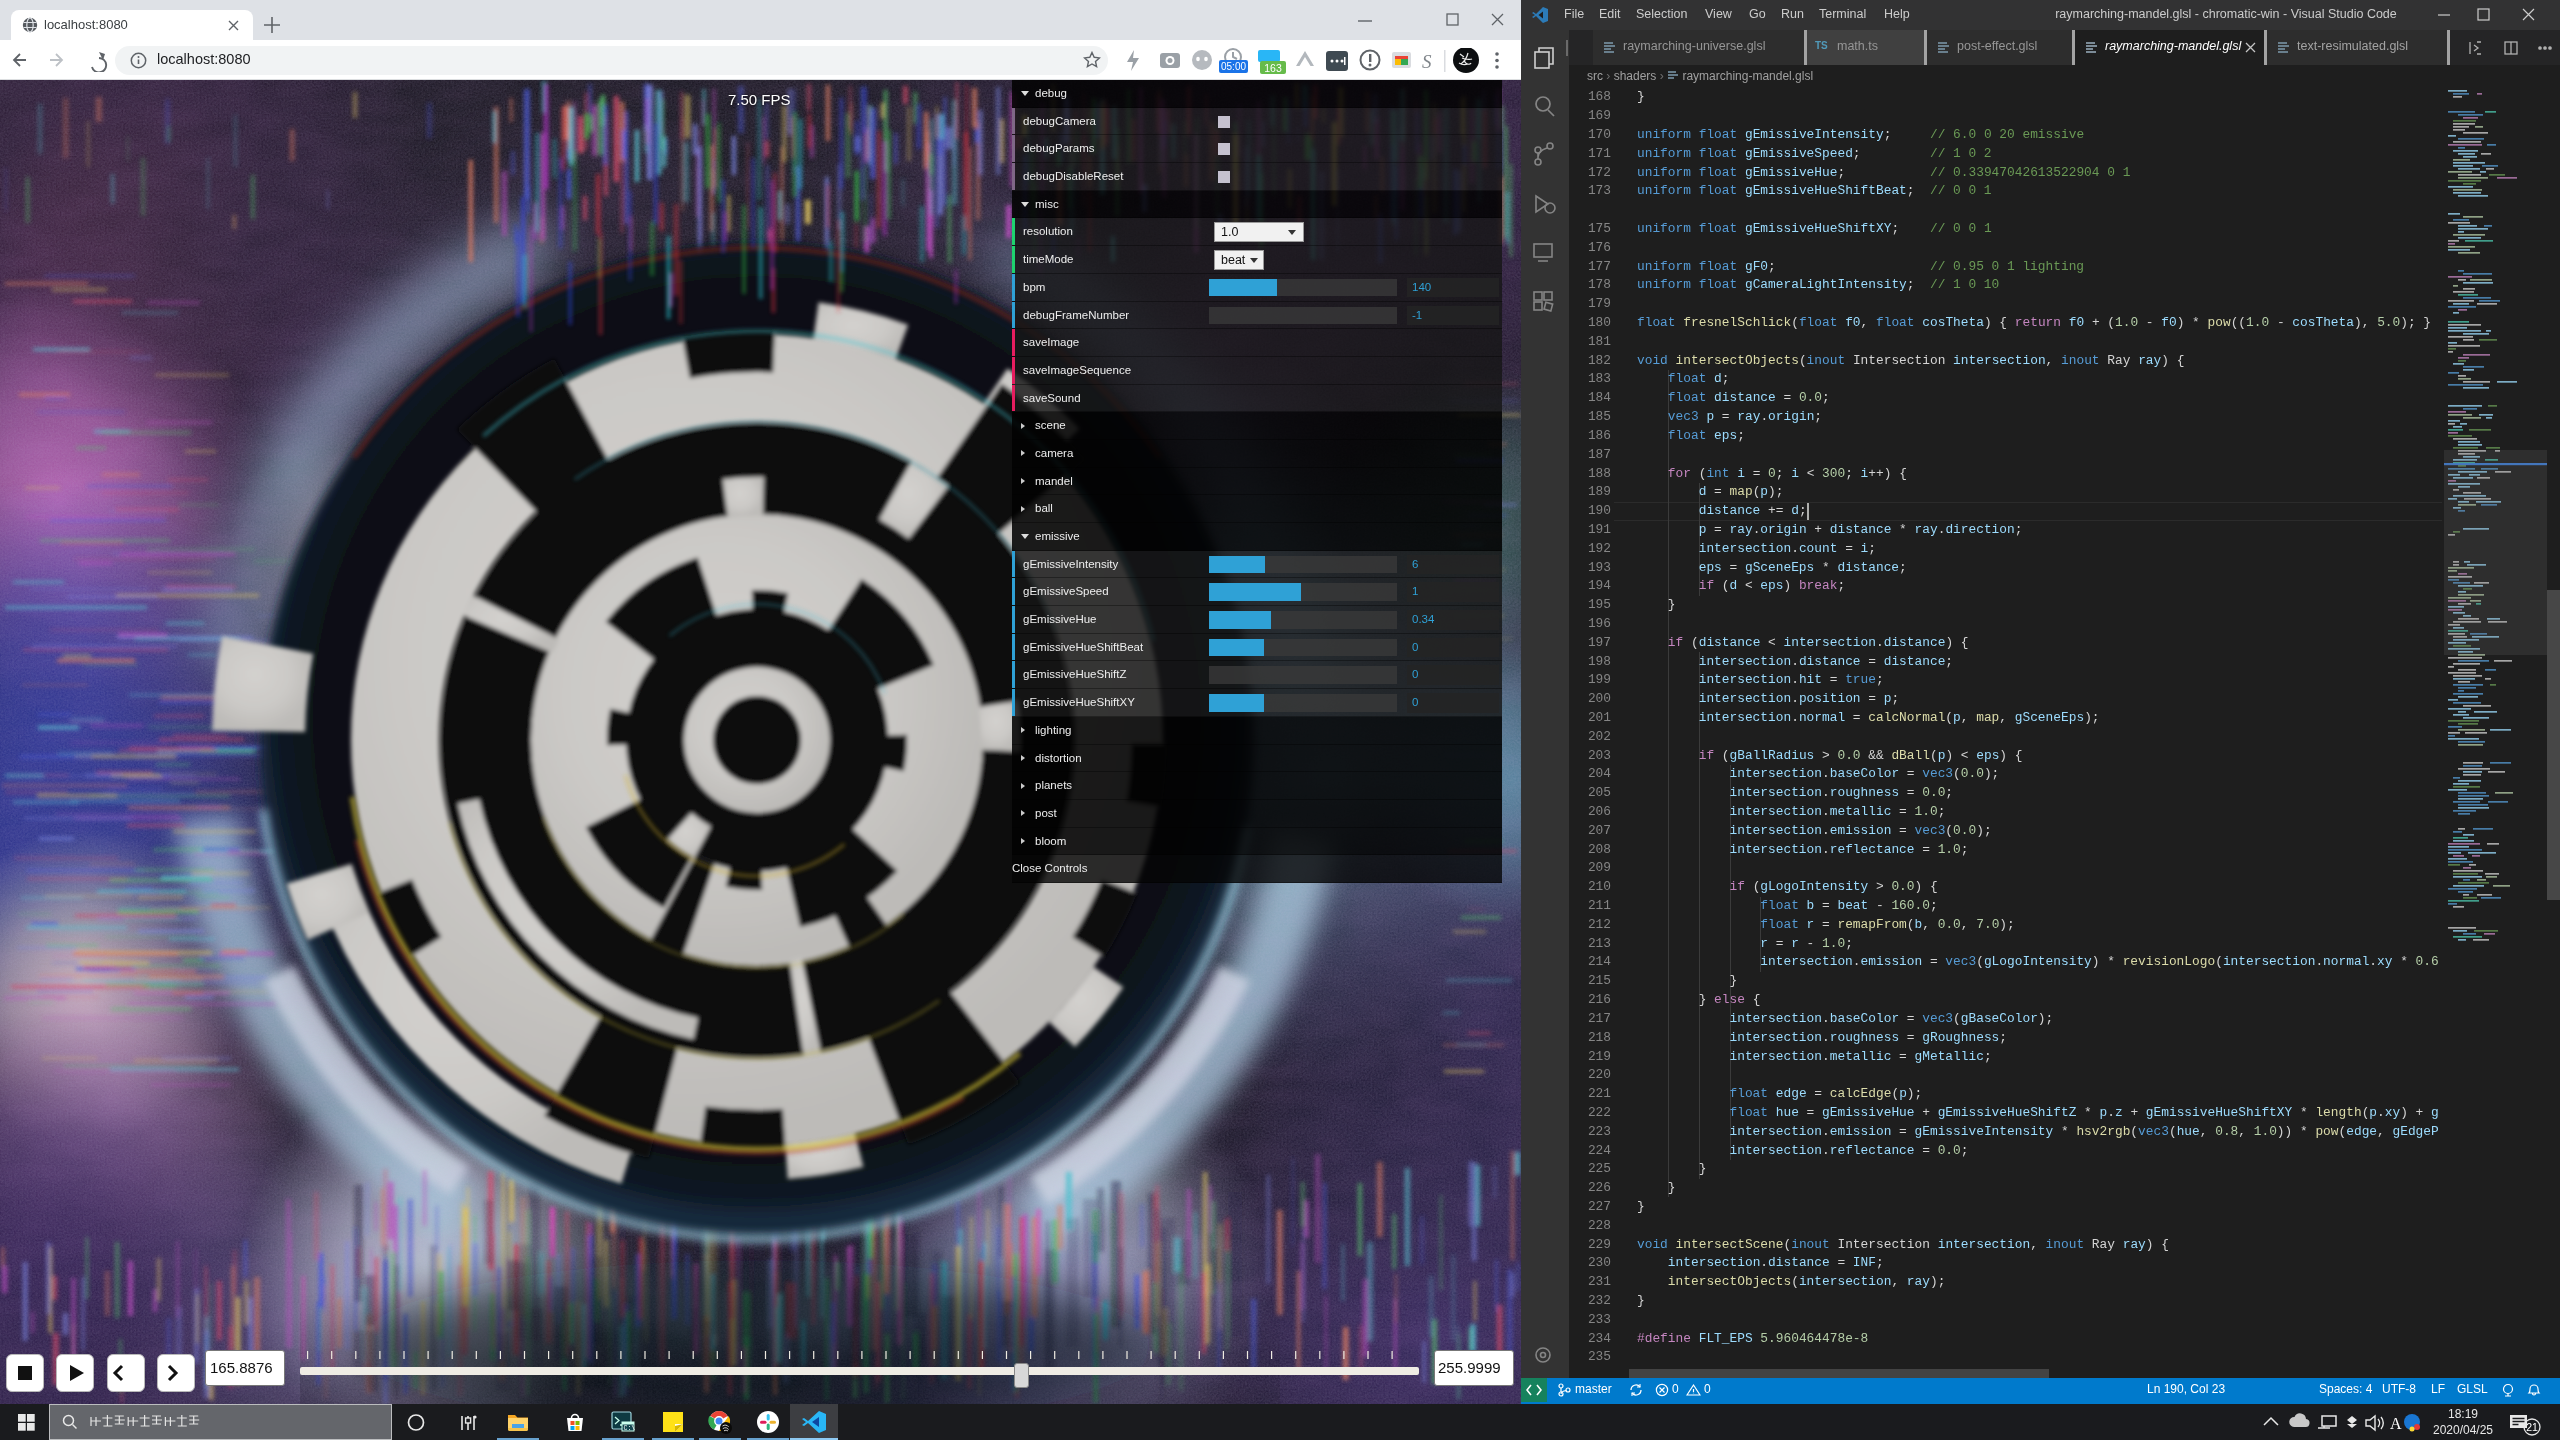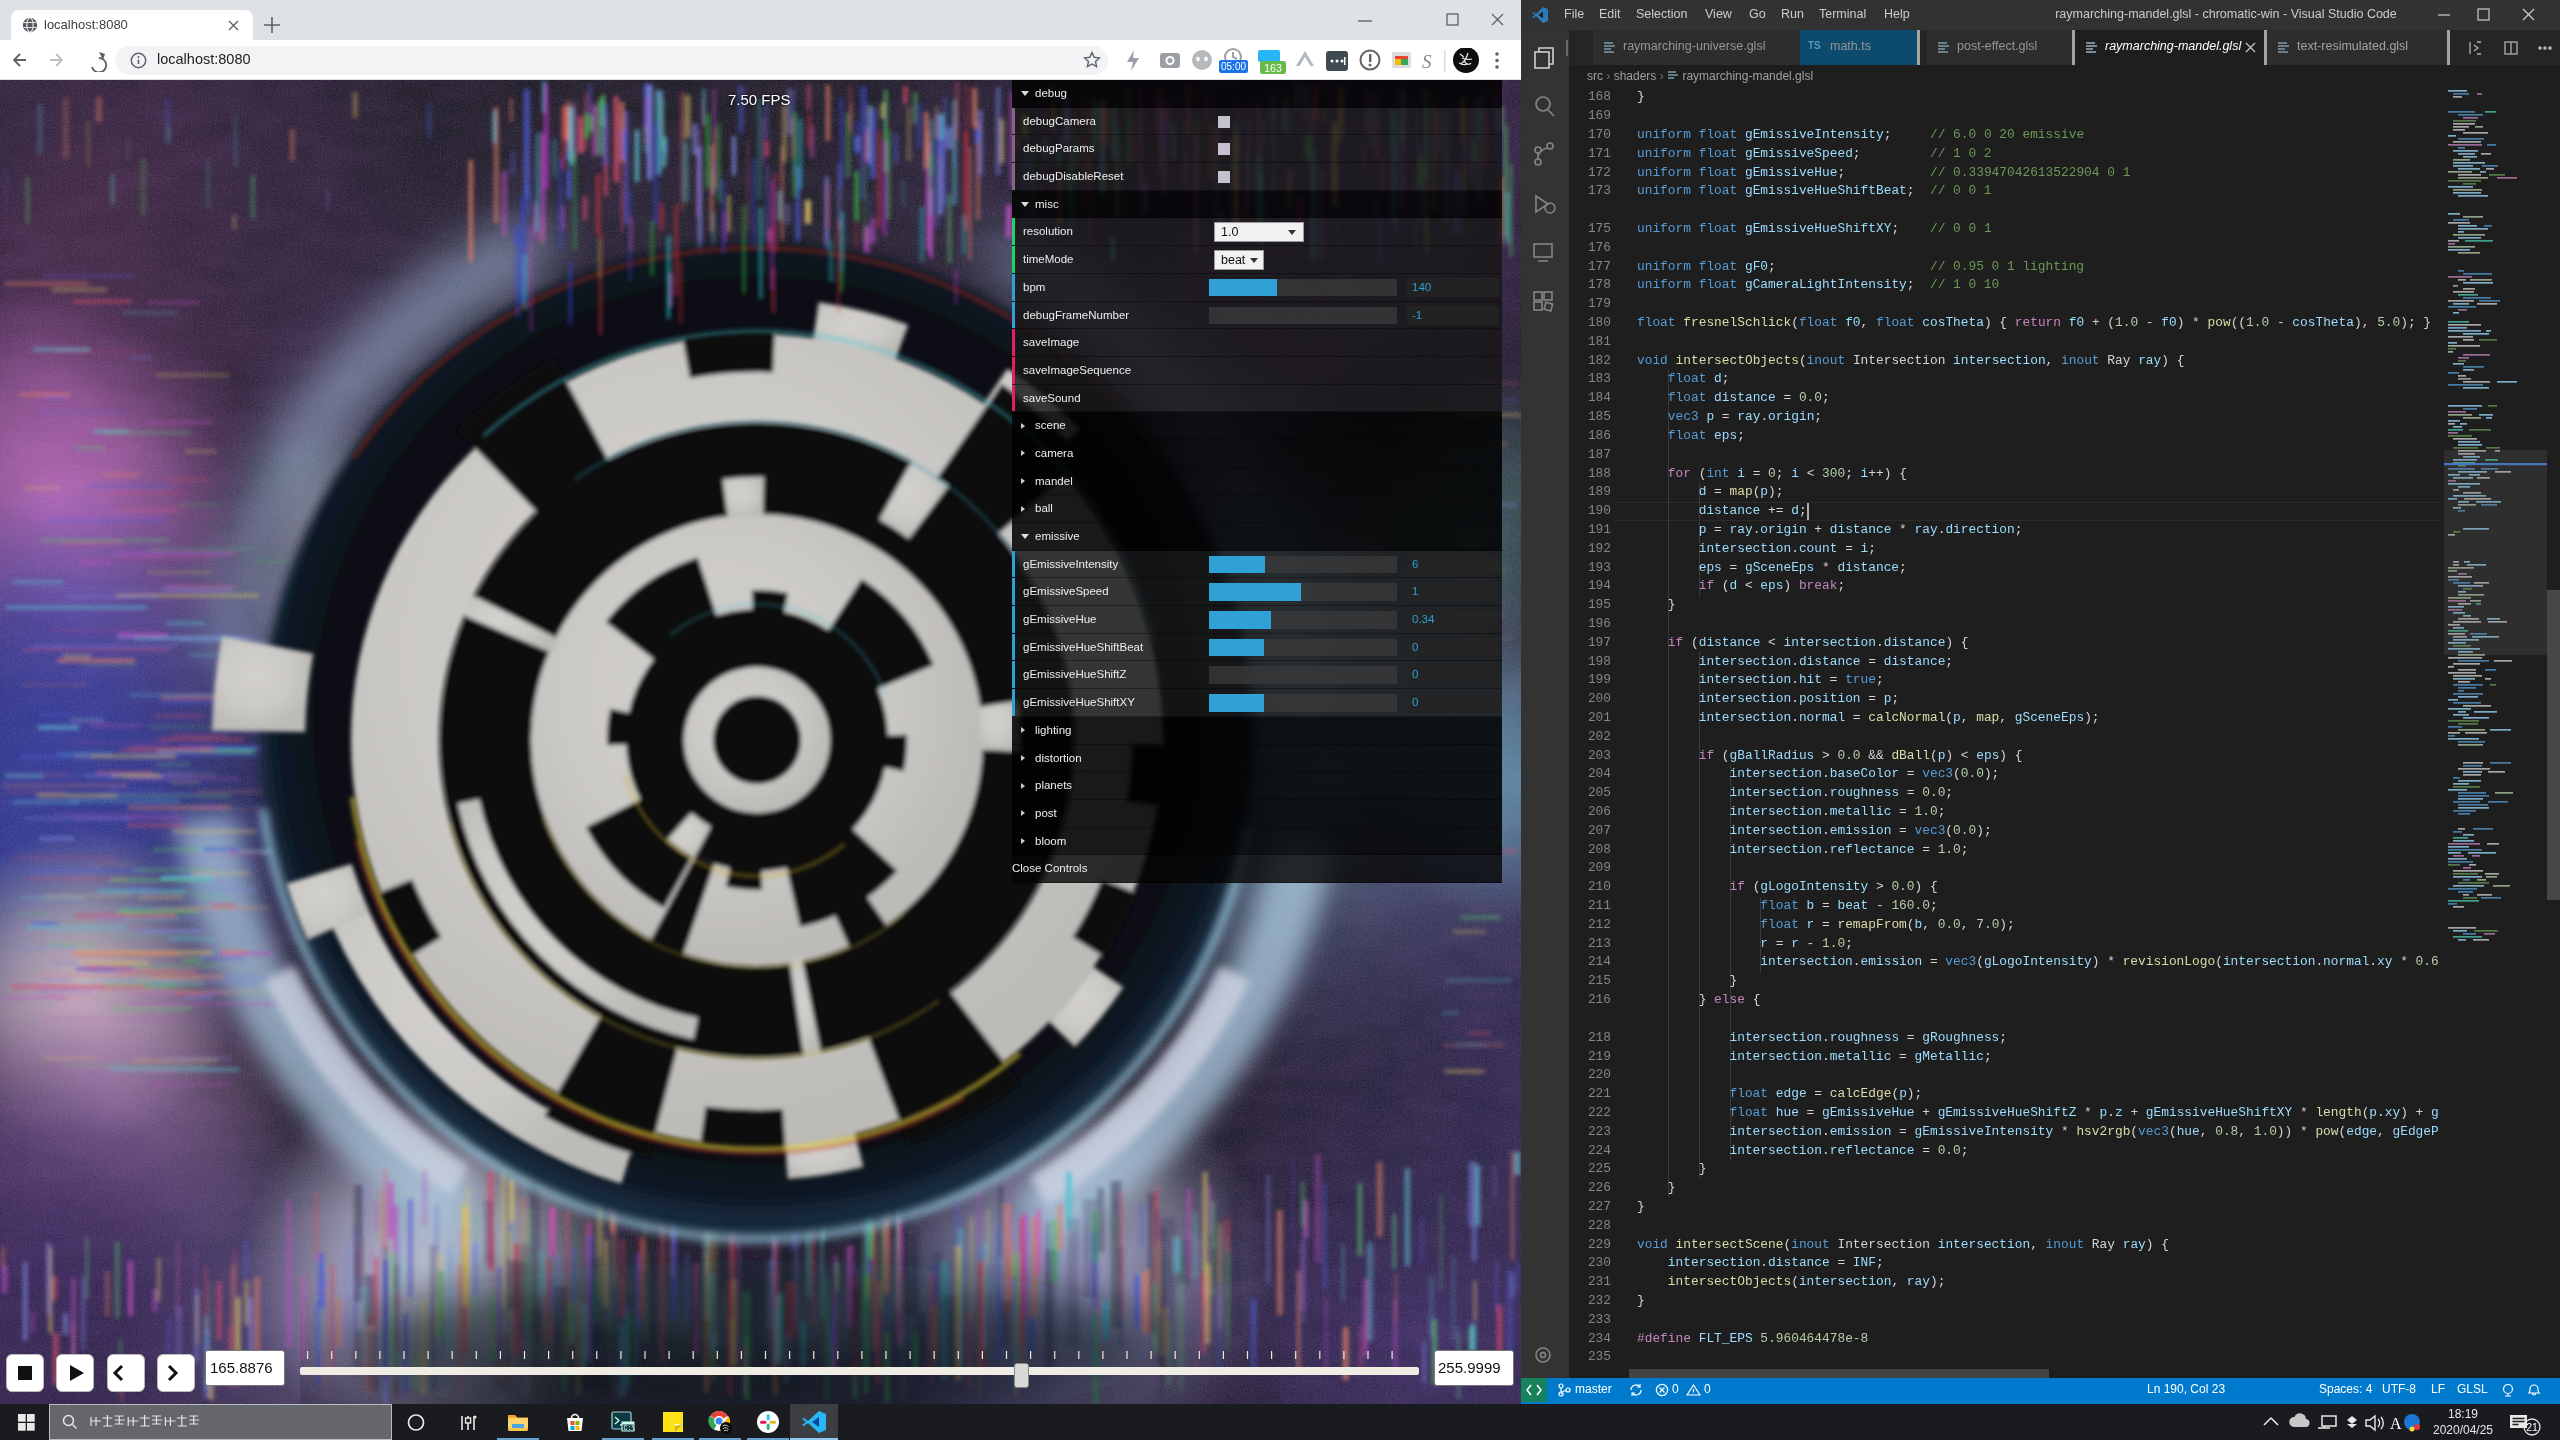--- a/index.html
+++ b/index.html
@@ -1716,21 +1716,21 @@
         <circle cx="22" cy="1355" r="2.5"></circle>
       </g>
     </svg>
     <div id="vstabs" class="abs">
       <div class="vtab" style="left:24px;width:214px;background:#2d2d2d">
         <svg class="fico" width="13" height="14">
           <path d="M1 3h9M1 6h11M1 9h7M1 12h10" stroke="#7d9aad" stroke-width="1.4"></path>
         </svg>
         <div class="tt" style="color:#969696;">raymarching-universe.glsl</div>
       </div>
-      <div class="vtab" style="left:231px;width:120px;background:#0c4a6e">
+      <div class="vtab" style="left:238px;width:120px;background:#404040">
         <div class="abs" style="left:8px;top:10px;font-size:10px;font-weight:bold;color:#519aba">TS</div>
         <div class="tt" style="color:#969696;">math.ts</div>
       </div>
       <div class="vtab" style="left:358px;width:148px;background:#2d2d2d">
         <svg class="fico" width="13" height="14">
           <path d="M1 3h9M1 6h11M1 9h7M1 12h10" stroke="#7d9aad" stroke-width="1.4"></path>
         </svg>
         <div class="tt" style="color:#969696;">post-effect.glsl</div>
       </div>
       <div class="vtab" style="left:506px;width:192px;background:#1e1e1e">
@@ -1811,20 +1811,21 @@
       <div class="cl" style="top:733.83px"><span class="ln">207</span><span class="cd">            <span class="v">intersection</span>.<span class="v">emission</span> = <span class="k">vec3</span>(<span class="n">0.0</span>);</span></div>
       <div class="cl" style="top:752.64px"><span class="ln">208</span><span class="cd">            <span class="v">intersection</span>.<span class="v">reflectance</span> = <span class="n">1.0</span>;</span></div>
       <div class="cl" style="top:771.45px"><span class="ln">209</span></div>
       <div class="cl" style="top:790.25px"><span class="ln">210</span><span class="cd">            <span class="c">if</span> (<span class="v">gLogoIntensity</span> &gt; <span class="n">0.0</span>) {</span></div>
       <div class="cl" style="top:809.06px"><span class="ln">211</span><span class="cd">                <span class="k">float</span> <span class="v">b</span> = <span class="v">beat</span> - <span class="n">160.0</span>;</span></div>
       <div class="cl" style="top:827.86px"><span class="ln">212</span><span class="cd">                <span class="k">float</span> <span class="v">r</span> = <span class="f">remapFrom</span>(<span class="v">b</span>, <span class="n">0.0</span>, <span class="n">7.0</span>);</span></div>
       <div class="cl" style="top:846.67px"><span class="ln">213</span><span class="cd">                <span class="v">r</span> = <span class="v">r</span> - <span class="n">1.0</span>;</span></div>
       <div class="cl" style="top:865.48px"><span class="ln">214</span><span class="cd">                <span class="v">intersection</span>.<span class="v">emission</span> = <span class="k">vec3</span>(<span class="v">gLogoIntensity</span>) * <span class="f">revisionLogo</span>(<span class="v">intersection</span>.<span class="v">normal</span>.<span class="v">xy</span> * <span class="n">0.6</span></span></div>
       <div class="cl" style="top:884.28px"><span class="ln">215</span><span class="cd">            }</span></div>
       <div class="cl" style="top:903.09px"><span class="ln">216</span><span class="cd">        } <span class="c">else</span> {</span></div>
+      <div class="cl" style="top:921.89px"><span class="ln">217</span><span class="cd">            <span class="v">intersection</span>.<span class="v">baseColor</span> = <span class="k">vec3</span>(<span class="v">gBaseColor</span>);</span></div>
       <div class="cl" style="top:940.70px"><span class="ln">218</span><span class="cd">            <span class="v">intersection</span>.<span class="v">roughness</span> = <span class="v">gRoughness</span>;</span></div>
       <div class="cl" style="top:959.51px"><span class="ln">219</span><span class="cd">            <span class="v">intersection</span>.<span class="v">metallic</span> = <span class="v">gMetallic</span>;</span></div>
       <div class="cl" style="top:978.31px"><span class="ln">220</span></div>
       <div class="cl" style="top:997.12px"><span class="ln">221</span><span class="cd">            <span class="k">float</span> <span class="v">edge</span> = <span class="f">calcEdge</span>(<span class="v">p</span>);</span></div>
       <div class="cl" style="top:1015.92px"><span class="ln">222</span><span class="cd">            <span class="k">float</span> <span class="v">hue</span> = <span class="v">gEmissiveHue</span> + <span class="v">gEmissiveHueShiftZ</span> * <span class="v">p</span>.<span class="v">z</span> + <span class="v">gEmissiveHueShiftXY</span> * <span class="f">length</span>(<span class="v">p</span>.<span class="v">xy</span>) + <span class="v">g</span></span></div>
       <div class="cl" style="top:1034.73px"><span class="ln">223</span><span class="cd">            <span class="v">intersection</span>.<span class="v">emission</span> = <span class="v">gEmissiveIntensity</span> * <span class="f">hsv2rgb</span>(<span class="k">vec3</span>(<span class="v">hue</span>, <span class="n">0.8</span>, <span class="n">1.0</span>)) * <span class="f">pow</span>(<span class="v">edge</span>, <span class="v">gEdgeP</span></span></div>
       <div class="cl" style="top:1053.54px"><span class="ln">224</span><span class="cd">            <span class="v">intersection</span>.<span class="v">reflectance</span> = <span class="n">0.0</span>;</span></div>
       <div class="cl" style="top:1072.34px"><span class="ln">225</span><span class="cd">        }</span></div>
       <div class="cl" style="top:1091.15px"><span class="ln">226</span><span class="cd">    }</span></div>
       <div class="cl" style="top:1109.95px"><span class="ln">227</span><span class="cd">}</span></div>

